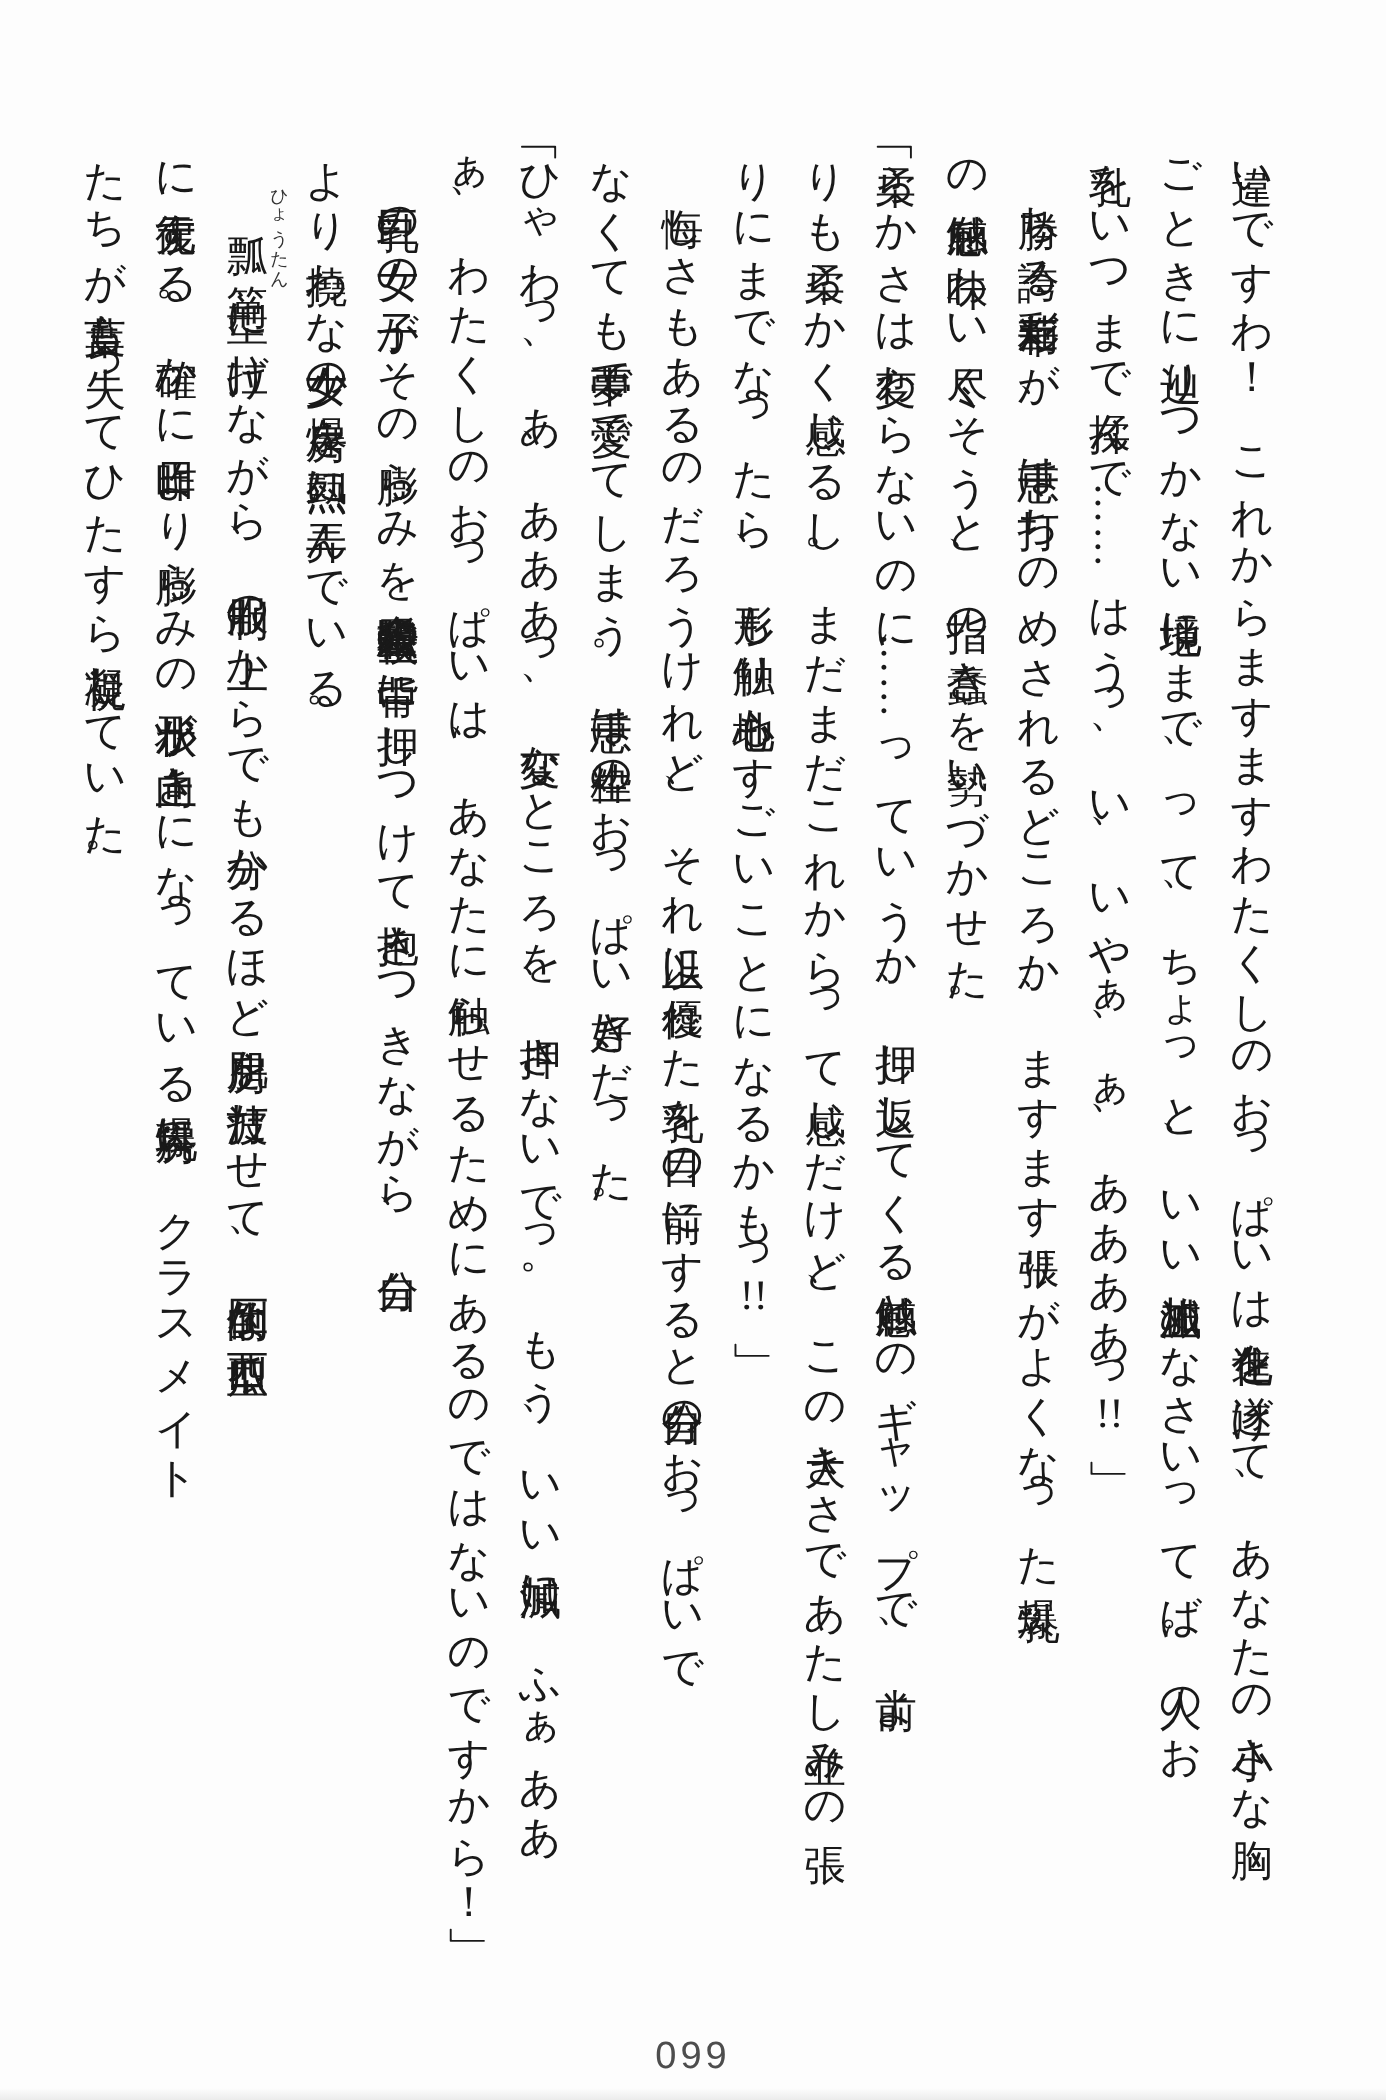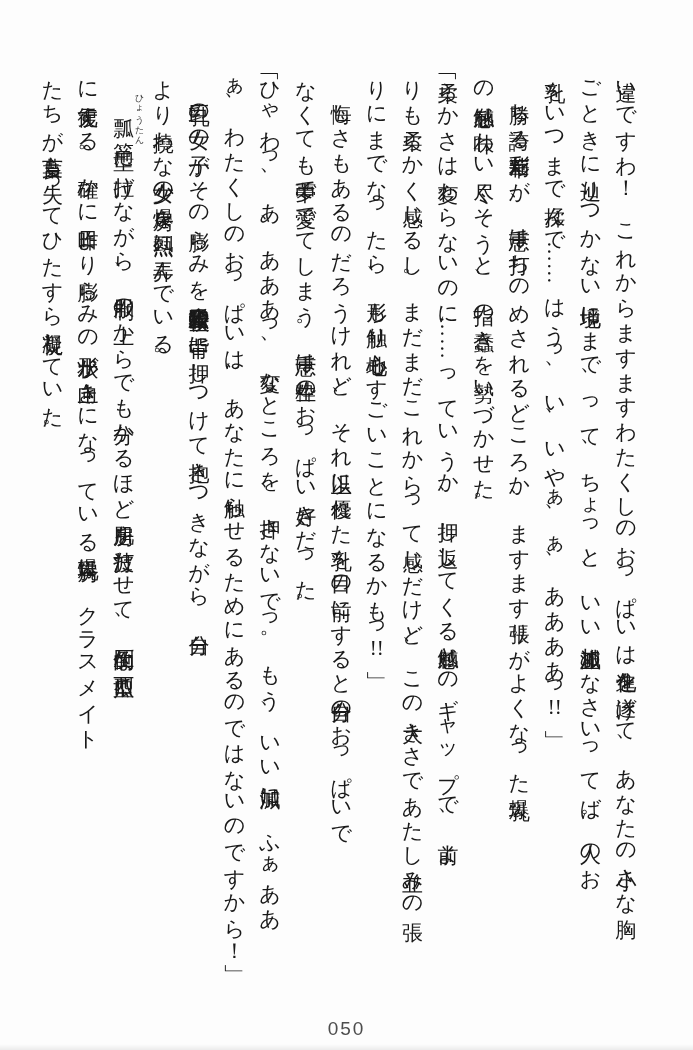--- a/index.html
+++ b/index.html
@@ -83,14 +83,14 @@
       <div class="text-line indent">悔しさもあるのだろうけれど、それ以上に優れた乳を目の前にすると自分のおっぱいで</div>
       <div class="text-line">なくても夢中で愛でてしまう。千恵は生粋のおっぱい好きだった。</div>
       <div class="text-line">「ひゃわっ、あ、あああっ、変なところを、押さないでっ。もう、いい加減に、ふぁああ</div>
       <div class="text-line">ぁ、わたくしのおっぱいは、あなたに触らせるためにあるのではないのですから！」</div>
       <div class="text-line indent">巨乳の女の子がその膨らみを金髪碧眼転校生の背中に押しつけて抱きつきながら、自分</div>
       <div class="text-line">より撓わな少女の爆房を熱烈に弄んでいる。</div>
       <div class="text-line indent"><ruby>瓢箪<rt>ひょうたん</rt></ruby>型に拉げながら、制服の上からでも分かるほど房肌を波打たせて、圧倒的な西瓜型</div>
       <div class="text-line">に復元する。確かに昨日より膨らみの形状が上向きになっている爆乳房に、クラスメイト</div>
       <div class="text-line">たちが言葉も失ってひたすら凝視していた。</div>
     </div>
-  <div class="page-number">050</div>
+  <div class="page-number">099</div>
 </div>
 
 </body></html>

